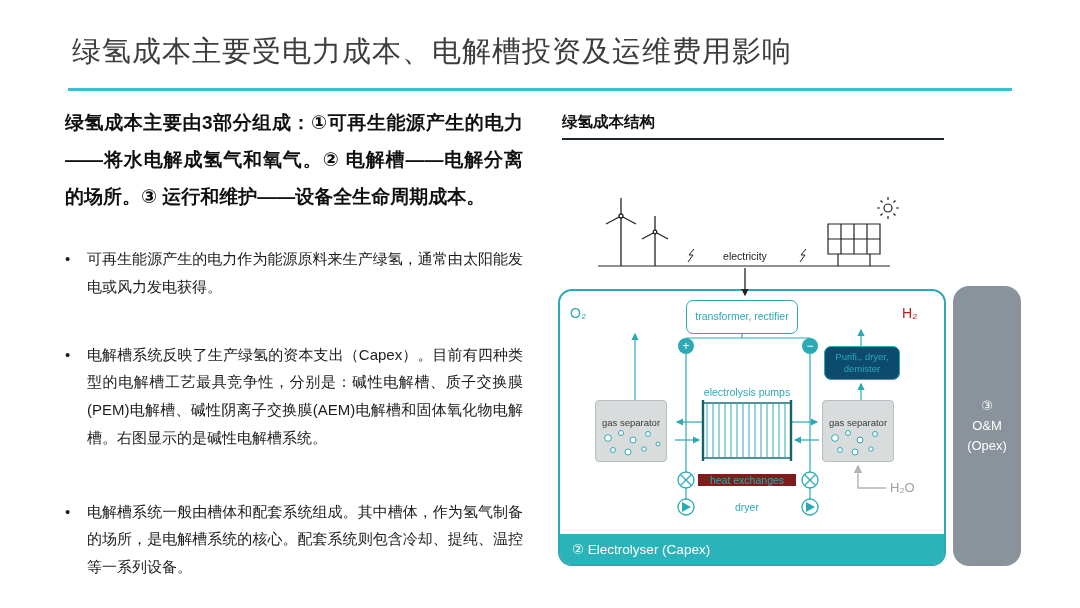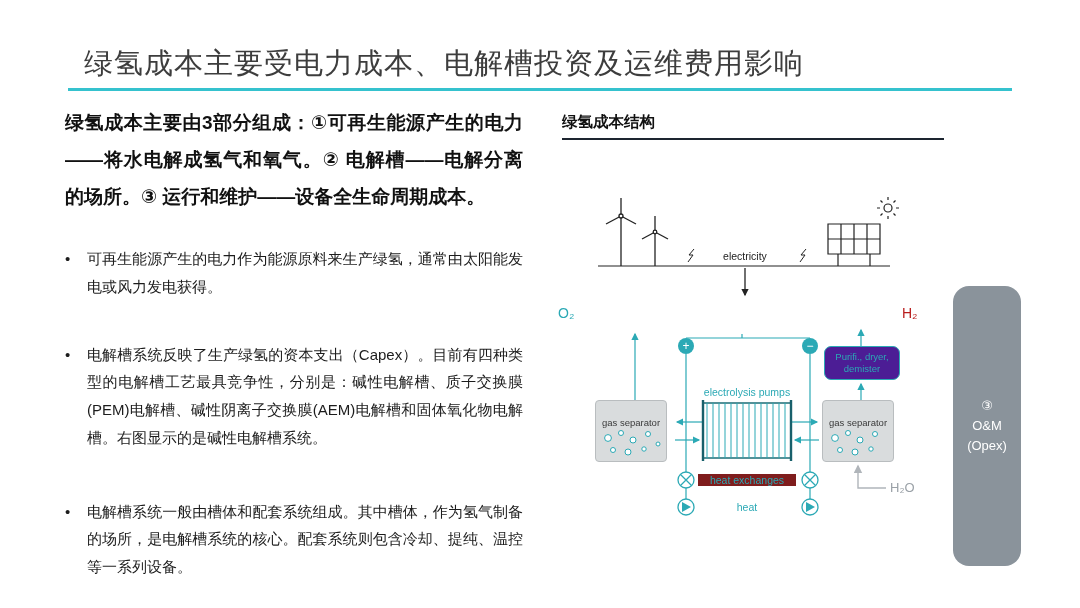--- a/index.html
+++ b/index.html
@@ -1,18 +1,18 @@
 <!DOCTYPE html>
 <html><head>
 <meta charset="utf-8">
 <style>
   html,body{margin:0;padding:0;background:#fff;}
   .slide{position:relative;width:1080px;height:608px;background:#ffffff;overflow:hidden;
          font-family:"Liberation Sans","DejaVu Sans",sans-serif;color:#1c1c1c;}
-  .title{position:absolute;left:68px;top:28px;margin:16px;font-size:29px;font-weight:500;
+  .title{position:absolute;left:68px;top:28px;margin:4px;font-size:29px;font-weight:500;
          color:#3d3d3d;letter-spacing:1px;}
   .title-rule{position:absolute;left:68px;top:88px;width:944px;height:3px;background:#35c2ce;}
 
   .left-col{position:absolute;left:65px;top:104px;width:458px;}
   .intro{font-size:19px;font-weight:700;line-height:1.95;margin:0 0 30px 0;text-align:justify;color:#111;}
   .bullet{display:flex;font-size:15px;line-height:1.85;text-align:justify;color:#1c1c1c;}
   .bullet .dot{flex:none;width:22px;}
   .b1{margin-bottom:40px;}
   .b2{margin-bottom:46px;}
 
@@ -39,22 +39,22 @@
   .sep-right{left:264px;top:250px;}
 
   .svg-overlay{position:absolute;left:0;top:0;z-index:4;pointer-events:none;}
 
   .lbl{z-index:5;}
   .transformer-box{left:128px;top:150px;width:112px;height:34px;border:1.5px solid #2ba9b5;border-radius:7px;
                    color:#2ba9b5;font-size:10.5px;line-height:1.25;display:flex;align-items:center;
                    justify-content:center;text-align:center;background:#fff;z-index:5;}
   .purifier-box{left:266px;top:196px;width:76px;height:34px;border:1.5px solid #2ba9b5;border-radius:7px;
                 color:#2ba9b5;font-size:9.5px;line-height:1.25;display:flex;align-items:center;
-                justify-content:center;text-align:center;background:#4c1d95;z-index:5;}
-  .gas-o2{left:0;top:155px;color:#2ba9b5;font-size:14px;font-weight:500;}
+                justify-content:center;text-align:center;background:#0c4a6e;z-index:5;}
+  .gas-o2{left:12px;top:155px;color:#2ba9b5;font-size:14px;font-weight:500;}
   .gas-h2{left:344px;top:155px;color:#b91c1c;font-size:14px;font-weight:500;}
   .stack-label{left:132px;top:236px;width:114px;text-align:center;color:#2ba9b5;font-size:10.5px;}
   .heat-label{left:140px;top:324px;width:98px;text-align:center;color:#2ba9b5;font-size:10.5px;background:#7f1d1d;}
   .pumps-label{left:150px;top:351px;width:78px;text-align:center;color:#2ba9b5;font-size:10.5px;background:#fff;}
   .h2o-label{left:332px;top:330px;color:#9aa1a7;font-size:13px;font-weight:500;}
   .electricity-label{left:147px;top:100px;width:80px;text-align:center;color:#222;font-size:10.5px;}
   .term{width:16px;height:16px;border-radius:50%;background:#2ba9b5;color:#fff;font-size:12px;
         line-height:16px;text-align:center;z-index:6;}
   .term-plus{left:120px;top:188px;}
   .term-minus{left:244px;top:188px;}
@@ -82,20 +82,23 @@
       <span>电解槽系统一般由槽体和配套系统组成。其中槽体，作为氢气制备的场所，是电解槽系统的核心。配套系统则包含冷却、提纯、温控等一系列设备。</span>
     </div>
   </div>
 
   <div class="heading">绿氢成本结构</div>
   <div class="heading-rule"></div>
 
   <div class="diagram">
 
 
+    <div class="abs system-box">
+      <div class="capex-bar">② Electrolyser (Capex)</div>
+    </div>
 
     <div class="abs om-box">③
 O&amp;M
 (Opex)</div>
 
     <div class="abs gas-sep sep-left">gas separator</div>
     <div class="abs gas-sep sep-right">gas separator</div>
 
     <svg class="svg-overlay" width="464" height="420" viewBox="0 0 464 420">
       <defs>
@@ -191,24 +194,25 @@
         <circle cx="128" cy="357" r="8"></circle>
         <path d="M124,352 L124,362 L133,357 Z" fill="#2ba9b5" stroke="none"></path>
         <circle cx="252" cy="357" r="8"></circle>
         <path d="M248,352 L248,362 L257,357 Z" fill="#2ba9b5" stroke="none"></path>
       </g>
 
       <path d="M328,338 H300 V316" stroke="#b0b5ba" stroke-width="1.4" fill="none" marker-end="url(#ag)"></path>
     </svg>
 
     <div class="abs lbl electricity-label">electricity</div>
+    <div class="abs transformer-box">transformer, rectifier</div>
     <div class="abs lbl gas-o2">O₂</div>
     <div class="abs lbl gas-h2">H₂</div>
     <div class="abs term term-plus">+</div>
     <div class="abs term term-minus">−</div>
     <div class="abs purifier-box">Purifi., dryer, demister</div>
     <div class="abs lbl stack-label">electrolysis pumps</div>
     <div class="abs lbl heat-label">heat exchanges</div>
-    <div class="abs lbl pumps-label">heat</div>
+    <div class="abs lbl pumps-label">dryer</div>
     <div class="abs lbl h2o-label">H₂O</div>
 
   </div>
 </div>
 
 </body></html>

